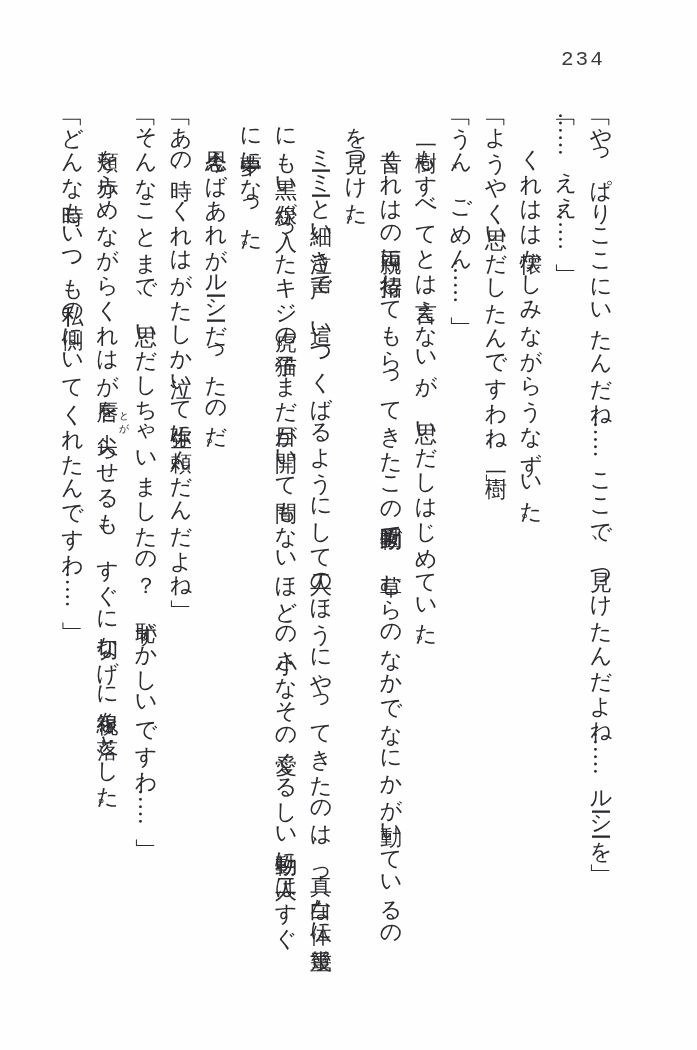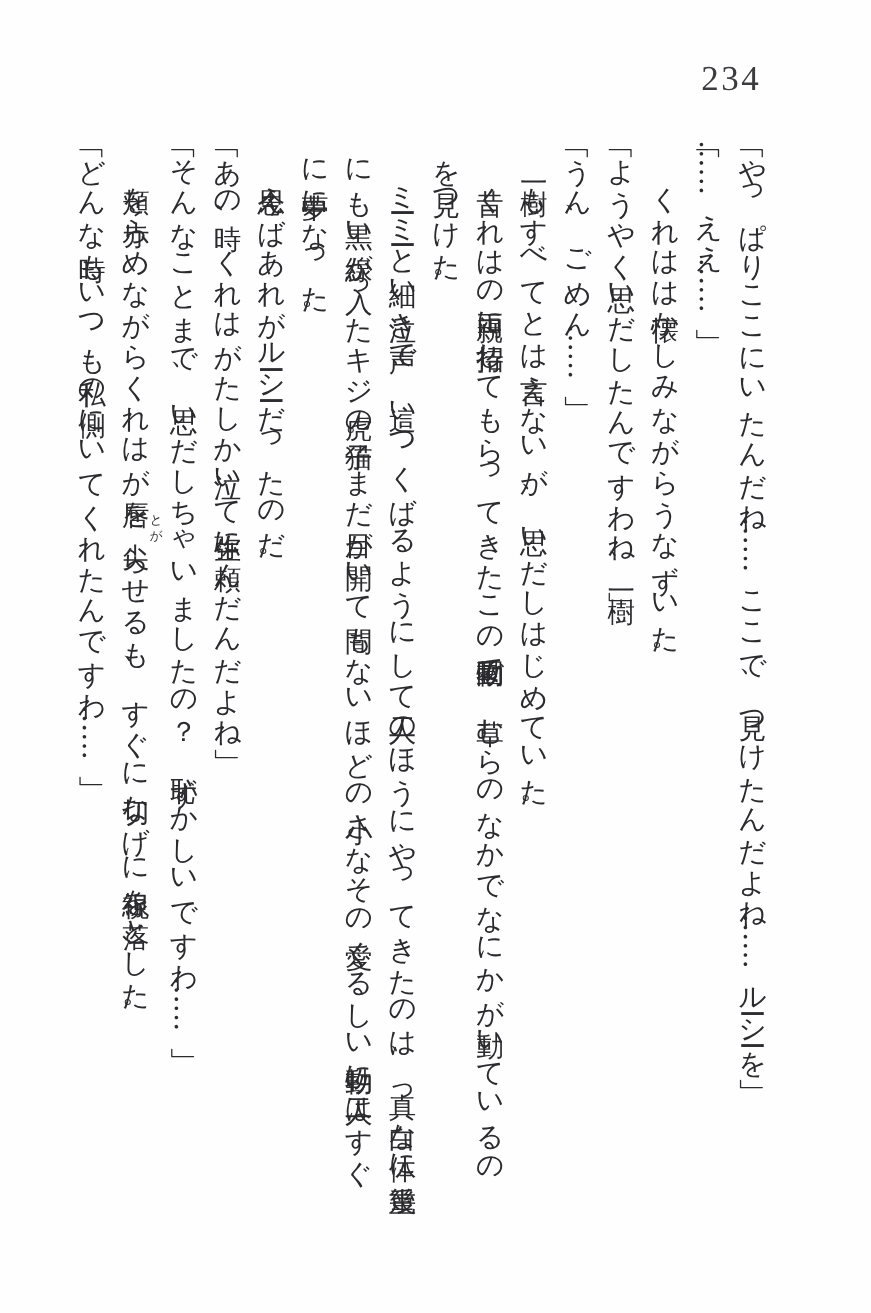--- a/index.html
+++ b/index.html
@@ -16,24 +16,24 @@
   .page {
     position: relative;
     width: 697px;
     height: 1050px;
     background: #fefefe;
   }
   .page-number {
     position: absolute;
     top: 48px;
     left: 561px;
-    font-size: 28px;
+    font-size: 21px;
     color: #3c3c40;
     letter-spacing: 2px;
-    font-family: Liberation Serif, serif;
+    font-family: Liberation Mono, monospace;
   }
   .text-block {
     position: absolute;
     top: 112px;
     right: 78px;
     height: 842px;
     writing-mode: vertical-rl;
     text-orientation: mixed;
     font-size: 22px;
     line-height: 35px;

